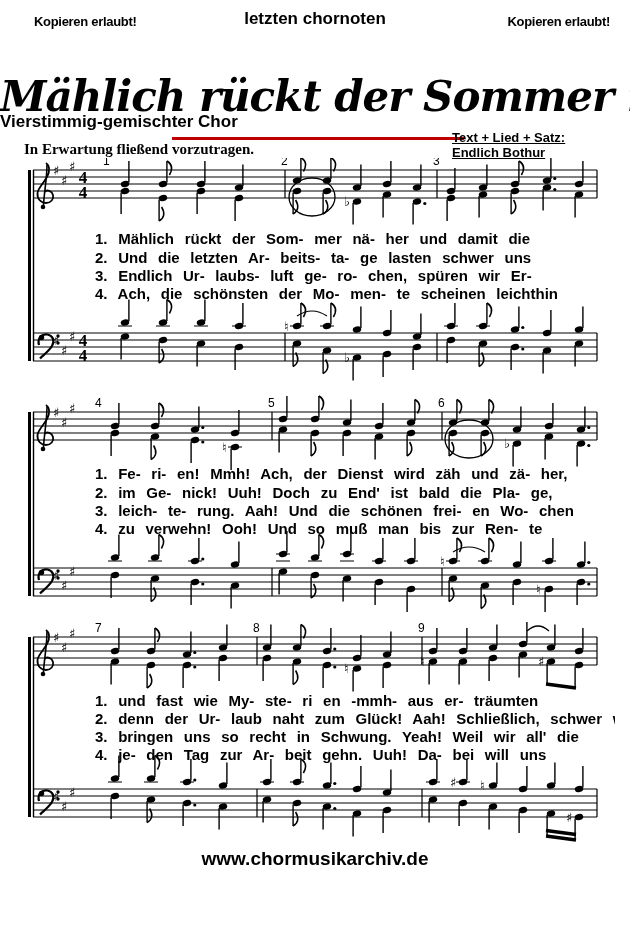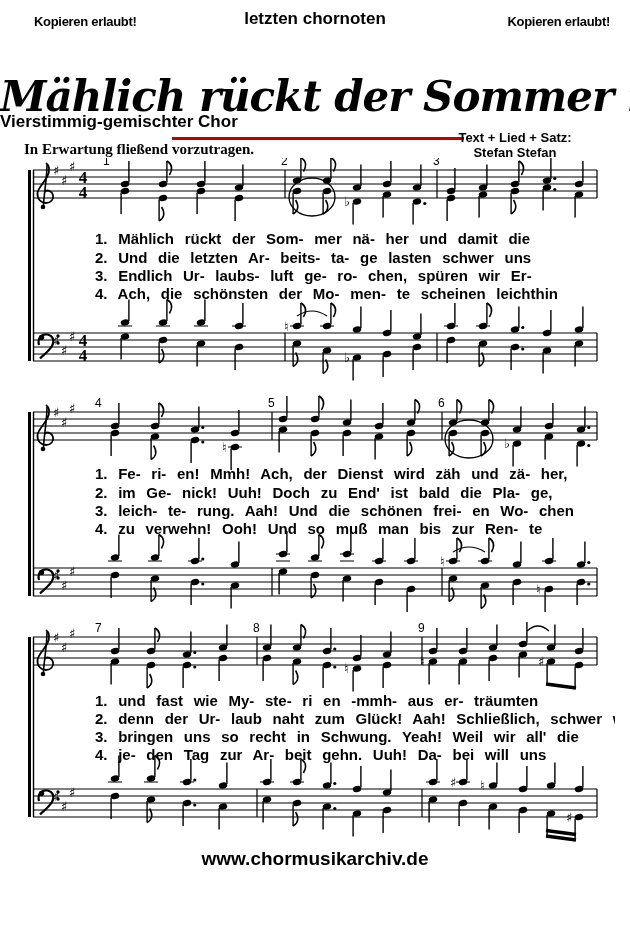--- a/index.html
+++ b/index.html
@@ -7,22 +7,22 @@
         font-family:"Liberation Sans",sans-serif;overflow:hidden;margin:0 auto;}
   .copynote{position:absolute;top:14px;font:bold 13px "Liberation Sans",sans-serif;letter-spacing:-0.3px;padding-left:10px;}
   .copyleft{left:24px;} .copyright{right:20px;}
   .brand{position:absolute;top:9px;left:0;width:100%;text-align:center;
          font:bold 17px "Liberation Sans",sans-serif;}
   .title{position:absolute;top:44px;left:0;width:100%;text-align:center;
          font:bold italic 42px "DejaVu Serif",serif;font-style:italic;letter-spacing:-1px;white-space:nowrap;}
   .subtitle{position:absolute;top:112px;left:0;width:100%;text-align:left;
             font:bold 17px "Liberation Sans",sans-serif;}
   .red-rule{position:absolute;top:137px;left:172px;width:292px;height:3px;}
-  .credit{position:absolute;top:130px;left:452px;width:126px;text-align:center;
-          font:bold 13px "Liberation Sans",sans-serif;line-height:15px;}
+  .credit{position:absolute;top:130px;left:452px;width:126px;
+          font:bold 13px "Liberation Sans",sans-serif;line-height:15px;text-decoration:underline;}
   .tempo{position:absolute;top:141px;left:24px;font:bold 15px "Liberation Serif",serif;}
   .system{position:absolute;left:15px;width:600px;height:235px;}
   #sys1{top:158px;} #sys2{top:393px;} #sys3{top:622px;}
   .lyric{font:bold 15px "Liberation Sans",sans-serif;word-spacing:6.5px;fill:#000;}
   .mnum{font:12px "Liberation Sans",sans-serif;fill:#000;}
   .acc{font:13px "DejaVu Sans",sans-serif;fill:#000;}
   .tnum{font:bold 17px "Liberation Serif",serif;fill:#000;text-anchor:middle;}
   .footer-url{position:absolute;top:848px;left:0;width:100%;text-align:center;
               font:bold 19px "Liberation Sans",sans-serif;}
 </style>
@@ -33,21 +33,21 @@
   <div class="copynote copyleft">Kopieren erlaubt!</div>
   <div class="brand">letzten chornoten</div>
   <div class="copynote copyright">Kopieren erlaubt!</div>
 
   <h1 class="title">Mählich rückt der Sommer näher</h1>
   <div class="subtitle">Vierstimmig-gemischter Chor</div>
   <div class="red-rule" style="background: rgb(192, 0, 0);"></div>
 
   <div class="credit">
     <div>Text + Lied + Satz:</div>
-    <div>Stefan Stefan</div>
+    <div>Endlich Bothur</div>
   </div>
   <div class="tempo">In Erwartung fließend vorzutragen.</div>
 
   <svg id="sys1" class="system" viewBox="0 0 600 235" width="600" height="235">
     <text class="lyric" x="80" y="86">1. Mählich rückt der Som- mer nä- her und damit die</text>
     <text class="lyric" x="80" y="105">2. Und die letzten Ar- beits- ta- ge lasten schwer uns</text>
     <text class="lyric" x="80" y="123">3. Endlich Ur- laubs- luft ge- ro- chen, spüren wir Er-</text>
     <text class="lyric" x="80" y="141">4. Ach, die schönsten der Mo- men- te scheinen leichthin</text>
   <g>
         <rect x="13" y="12" width="3" height="191" fill="#000000"></rect>

